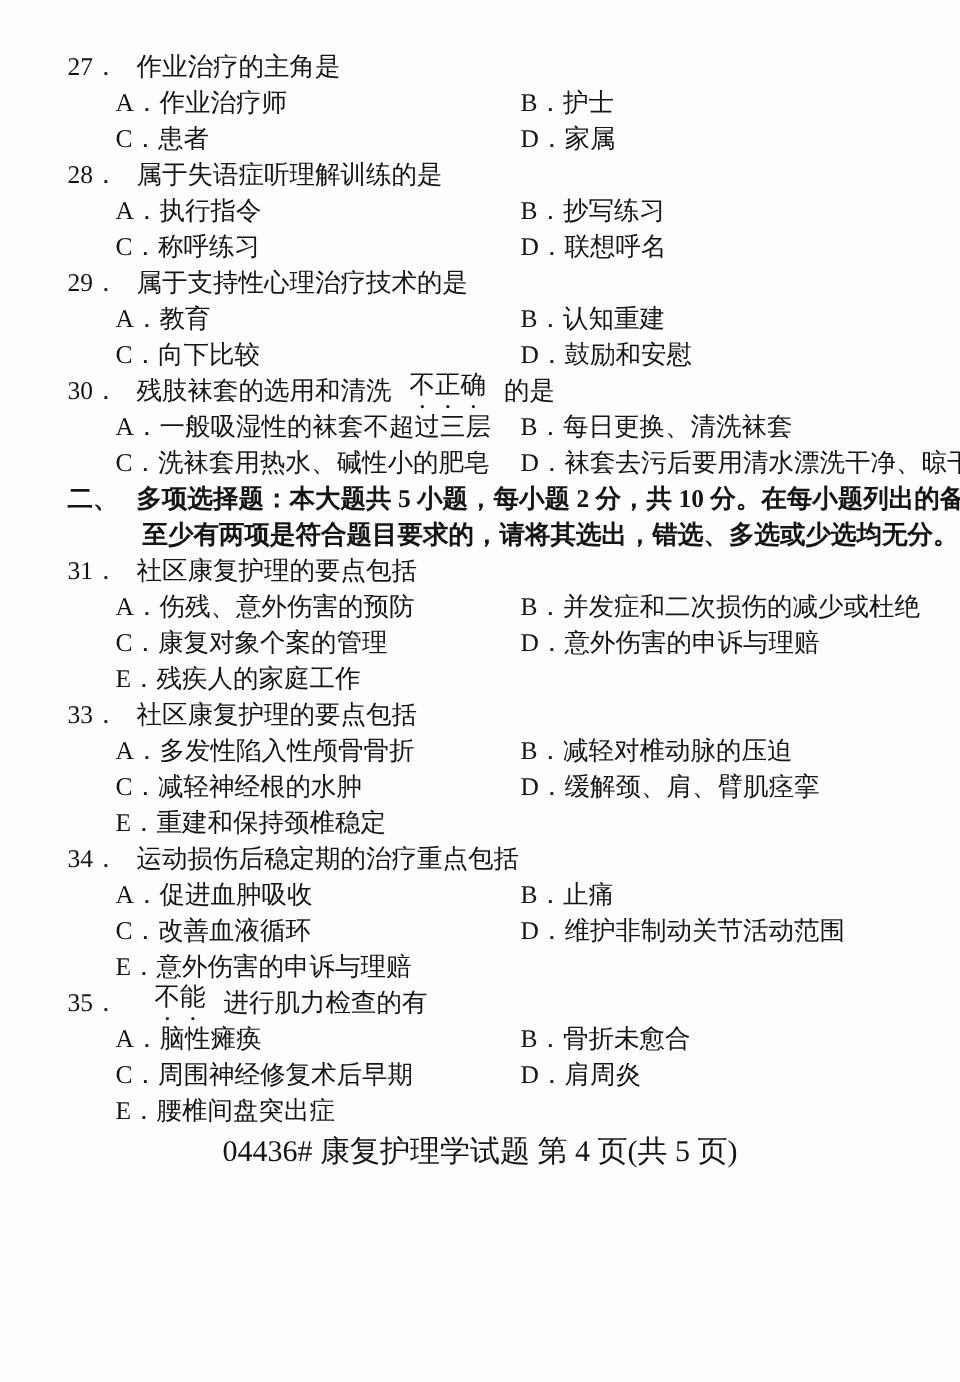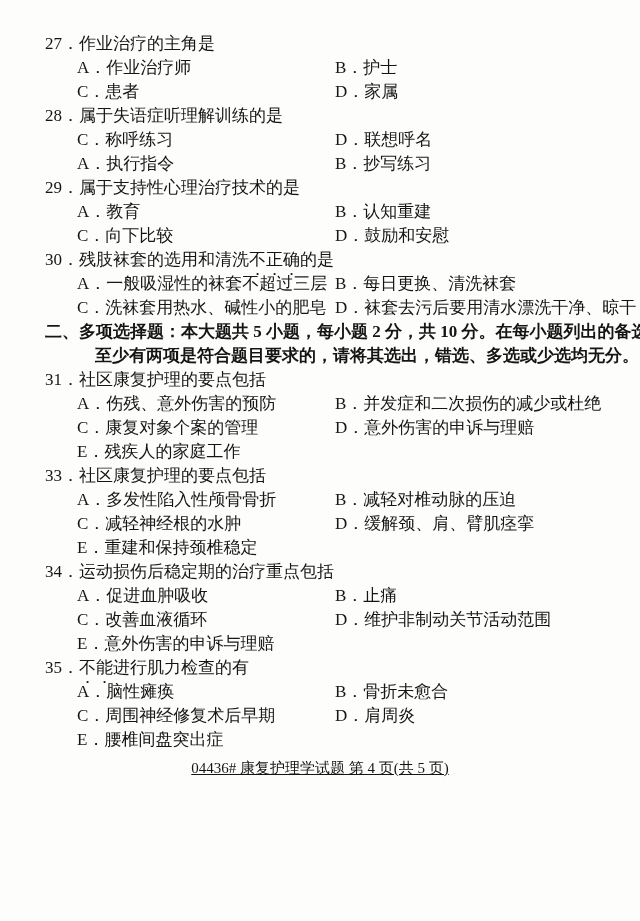--- a/index.html
+++ b/index.html
@@ -16,22 +16,23 @@
     color: #151515;
     font-family: "Liberation Serif", "DejaVu Serif", serif;
     font-size: 17px;
     overflow: hidden;
     box-sizing: border-box;
     padding-top: 32px;
   }
   .line {
     height: 24px;
     display: flex;
-    align-items: flex-start;
+    align-items: center;
     white-space: nowrap;
+    gap: 12px;
   }
   
   .stem-line { padding-left: 45px; }
   .qnum {
     flex: 0 0 auto;
     min-width: 30px;
   }
   
   .opt-row { padding-left: 77px; }
   .opt-left {
@@ -47,24 +48,23 @@
     -webkit-text-emphasis: filled dot;
     -webkit-text-emphasis-position: under left;
     text-emphasis: filled dot;
     text-emphasis-position: under right;
   }
   .footer {
     height: 24px;
     margin-top: 2px;
     display: flex;
     justify-content: center;
-    align-items: flex-end;
-    font-size: 15px;
+    align-items: flex-start;
+    font-size: 20px;
     white-space: nowrap;
-    text-decoration: underline;
   }
 </style>
 </head>
 <body>
 
 <div class="page">
 
   <section>
     <div class="line stem-line">
       <span class="qnum">27．</span>
@@ -83,26 +83,26 @@
   </section>
 
   <section>
     <div class="line stem-line">
       <span class="qnum">28．</span>
       <span>属于失语症听理解训练的是</span>
         <span class="emph"></span>
         <span></span>
     </div>
     <div class="line opt-row">
+      <span class="opt-left">A．执行指令</span>
+      <span class="opt">B．抄写练习</span>
+    </div>
+    <div class="line opt-row">
       <span class="opt-left">C．称呼练习</span>
       <span class="opt">D．联想呼名</span>
-    </div>
-    <div class="line opt-row">
-      <span class="opt-left">A．执行指令</span>
-      <span class="opt">B．抄写练习</span>
     </div>
   </section>
 
   <section>
     <div class="line stem-line">
       <span class="qnum">29．</span>
       <span>属于支持性心理治疗技术的是</span>
         <span class="emph"></span>
         <span></span>
     </div>

